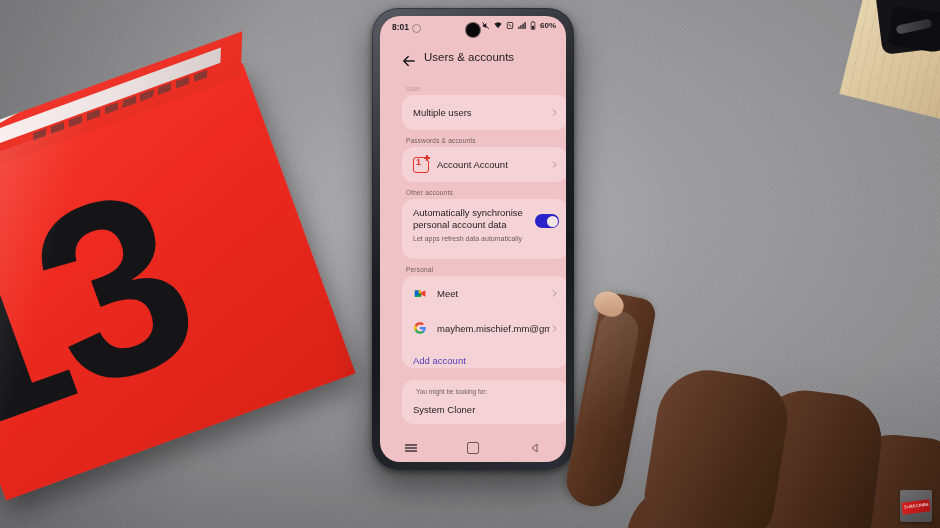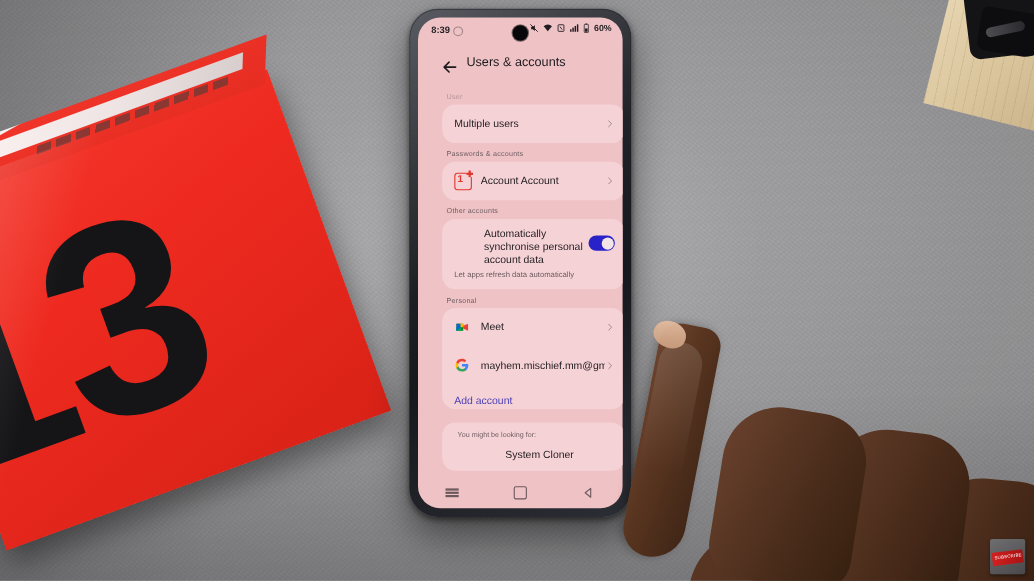--- a/index.html
+++ b/index.html
@@ -85,27 +85,27 @@
   .list{position:absolute;left:12px;top:62px;width:186px;height:356px;}
   .sec-label{font-size:6.5px;color:#6e5e62;padding:7px 0 3px 14px;letter-spacing:.2px;}
   .sec-label.faded{opacity:.45;}
   .card{margin:0 10px;background:#f5d2d6;border-radius:12px;overflow:hidden;}
   .row{display:flex;align-items:center;min-height:27px;padding:4px 9px 4px 11px;cursor:pointer;}
   .row .ico{width:15px;height:15px;flex:0 0 15px;margin-right:9px;position:relative;}
   .row .txt{flex:1 1 auto;font-size:9.5px;color:#211d20;overflow:hidden;white-space:nowrap;}
   .row .chev{flex:0 0 auto;width:9px;height:9px;opacity:.55;}
   .row.sync{min-height:44px;align-items:flex-start;padding:8px 9px 8px 11px;}
   .sync-txts{flex:1 1 auto;padding-right:4px;}
-  .sync-title{font-size:9.5px;color:#211d20;line-height:12px;margin-left:27px;}
+  .sync-title{font-size:9.5px;color:#211d20;line-height:12px;}
   .sync-sub{font-size:7px;color:#6b5b5f;margin-top:3px;line-height:9px;}
   .toggle{flex:0 0 auto;width:24px;height:14px;border-radius:8px;background:#2822c8;position:relative;margin-top:7px;cursor:pointer;}
   .toggle .knob{position:absolute;right:1.5px;top:1.5px;width:11px;height:11px;border-radius:50%;background:#f3e4e6;}
   .addacct{font-size:9.5px;color:#4b3fb5;padding:9px 0 2px 11px;cursor:pointer;}
   .hint-label{font-size:6.5px;color:#6e5e62;padding:8px 0 4px 14px;}
-  .hint-row{font-size:9.5px;color:#211d20;padding:5px 0 9px 11px;cursor:pointer;text-align:center;}
+  .hint-row{font-size:9.5px;color:#211d20;padding:5px 0 9px 11px;cursor:pointer;}
 
   
   .op-ico{width:14px;height:14px;border:1.6px solid #e0352c;border-radius:3px;position:relative;background:#f5d2d6;}
   .op-ico:before{content:"1";position:absolute;left:2px;top:-1px;font-size:9px;color:#e0352c;font-weight:700;}
   .op-plus{position:absolute;right:-2px;top:-3px;width:6px;height:6px;background:#f5d2d6;}
   .op-plus:before,.op-plus:after{content:"";position:absolute;background:#e0352c;}
   .op-plus:before{left:0;top:2.4px;width:6px;height:1.4px;}
   .op-plus:after{left:2.3px;top:0;width:1.4px;height:6px;}
 
   
@@ -173,21 +173,21 @@
     <div class="box-sheen"></div>
   </div>
 
   <div class="phone">
     <div class="phone-edge"></div>
   </div>
 
   <div class="screen">
 
     <div class="statusbar">
-      <div class="sb-time">8:39</div>
+      <div class="sb-time">8:01</div>
       <div class="sb-dot"></div>
       <div class="punch"></div>
       <div class="sb-right">
         <svg class="sb-ico" width="9" height="9" viewBox="0 0 24 24">
           <path d="M5 9v6h4l5 4V5L9 9H5z" fill="#1f1d20"></path>
           <path d="M3 3l18 18" stroke="#1f1d20" stroke-width="2.2" fill="none"></path>
         </svg>
         <svg class="sb-ico" width="10" height="9" viewBox="0 0 24 24">
           <path d="M12 19.5l10-12A15 15 0 0 0 2 7.5z" fill="#1f1d20"></path>
         </svg>

